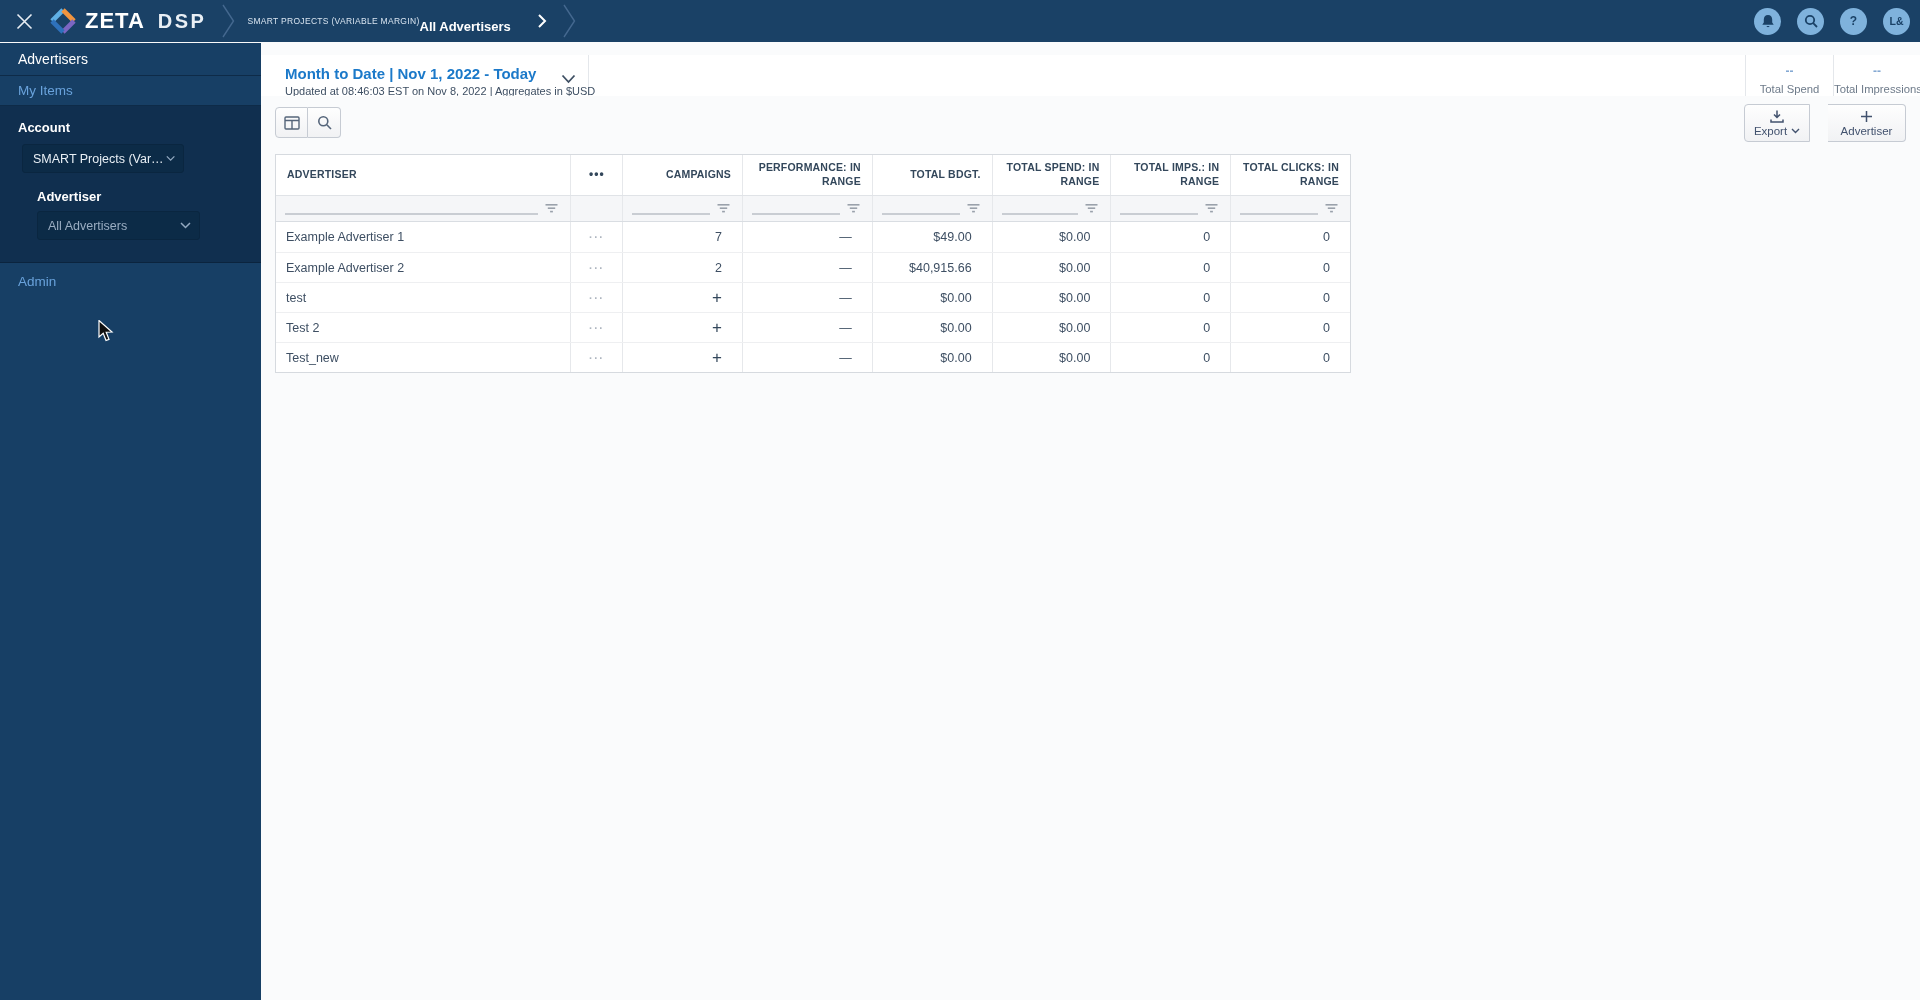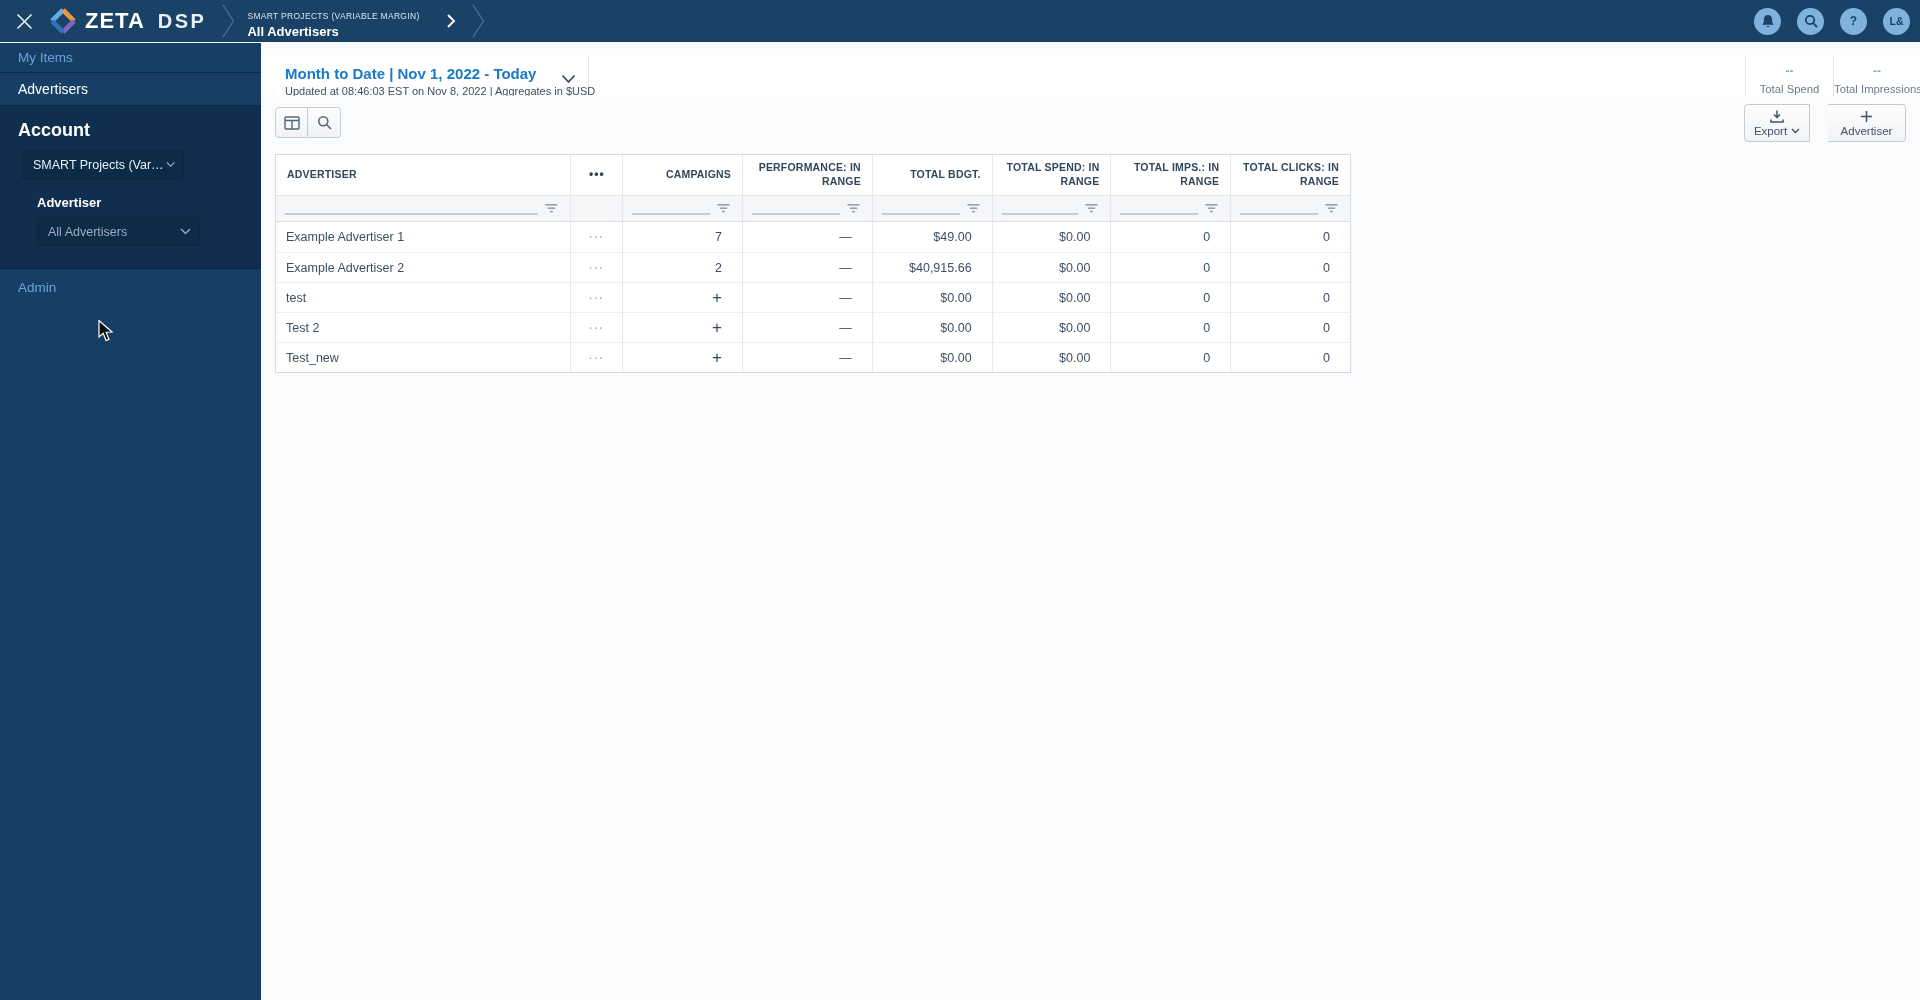--- a/index.html
+++ b/index.html
@@ -7,38 +7,38 @@
   body { font-family: "Liberation Sans", sans-serif; position:relative; background:#FAFBFC; }
 
   
   .topbar { position:absolute; left:0; top:0; width:1920px; height:42px;
             background:#1A4166; display:flex; align-items:center; z-index:5; }
   .close-btn { width:48px; height:43px; display:flex; align-items:center; justify-content:center; cursor:pointer; }
   .logo { display:flex; align-items:center; margin-left:2px; }
   .logo-zeta { color:#FFFFFF; font-weight:700; font-size:22px; letter-spacing:1px; margin-left:9px; }
   .logo-dsp  { color:#E9EFF5; font-weight:700; font-size:20px; letter-spacing:2.5px; margin-left:13px; }
   .crumb-sep { margin:0 4px 0 16px; flex:none; }
-  .crumbs { display:flex; flex-direction:column; justify-content:center; margin-left:8px;margin-top:8px; }
+  .crumbs { display:flex; flex-direction:row; justify-content:center; margin-left:8px;margin-top:8px; }
   .crumb-top { color:#D8E4F0; font-size:8.5px; letter-spacing:.3px; }
   .crumb-page { color:#FFFFFF; font-size:13px; font-weight:700; margin-top:3px; }
   .crumb-next { margin:0 0 0 26px; display:flex; align-items:center; cursor:pointer; }
   .topbar-spacer { flex:1; }
   .tb-icons { display:flex; align-items:center; gap:16px; margin-right:10px; }
   .circle-btn { width:27px; height:27px; border-radius:50%; background:#7FB2DC; color:#1A4166;
                 display:flex; align-items:center; justify-content:center; cursor:pointer;
                 font-size:12px; font-weight:700; }
 
   
   .sidebar { position:absolute; left:0; top:43px; width:261px; height:957px; background:#173F65; }
   .side-item { height:33px; display:flex; align-items:center; padding-left:18px;
                font-size:13.5px; border-bottom:1px solid rgba(8,28,50,.55); cursor:pointer; }
   .side-link { color:#69A2DB; }
   .side-active { color:#FFFFFF; font-size:14px; }
   .side-panel { background:#102F4F; border-bottom:1px solid rgba(8,28,50,.55); padding:14px 0 22px 0; }
-  .panel-label { color:#FFFFFF; font-size:18px; font-weight:700; padding-left:18px; }
+  .panel-label { color:#FFFFFF; font-size:13px; font-weight:700; padding-left:18px; }
   .panel-label-2 { color:#FFFFFF; font-size:13px; font-weight:700; padding-left:37px; margin-top:16px; }
   .side-select { background:#0C2B47; border:1px solid #0A2640; border-radius:3px; height:29px;
                  display:flex; align-items:center; justify-content:space-between;
                  padding:0 8px 0 10px; cursor:pointer; }
   .sel-1 { margin:9px 18px 0 22px; width:162px; }
   .sel-2 { margin:7px 18px 0 37px; width:163px; }
   .sel-text { color:#E8EFF5; font-size:12.5px; white-space:nowrap; overflow:hidden; text-overflow:ellipsis; }
   .sel-text-muted { color:#9AADC2; font-size:12.5px; }
 
   
@@ -159,25 +159,25 @@
     <div class="circle-btn">
       <span>?</span>
     </div>
     <div class="circle-btn">
       <span style="font-size:10.5px;">L&amp;</span>
     </div>
   </div>
 </div>
 
 <div class="sidebar">
+  <div class="side-item side-active">
+    <span>Advertisers</span>
+  </div>
   <div class="side-item side-link" style="height:30px;">
     <span>My Items</span>
-  </div>
-  <div class="side-item side-active">
-    <span>Advertisers</span>
   </div>
   <div class="side-panel">
     <div class="panel-label">Account</div>
     <div class="side-select sel-1">
       <span class="sel-text">SMART Projects (Variable M</span>
       <svg width="11" height="7" viewBox="0 0 11 7">
           <polyline points="1,1 5.5,5.5 10,1" fill="none" stroke="#93A9C0" stroke-width="1.5"></polyline>
         </svg>
     </div>
     <div class="panel-label-2">Advertiser</div>

